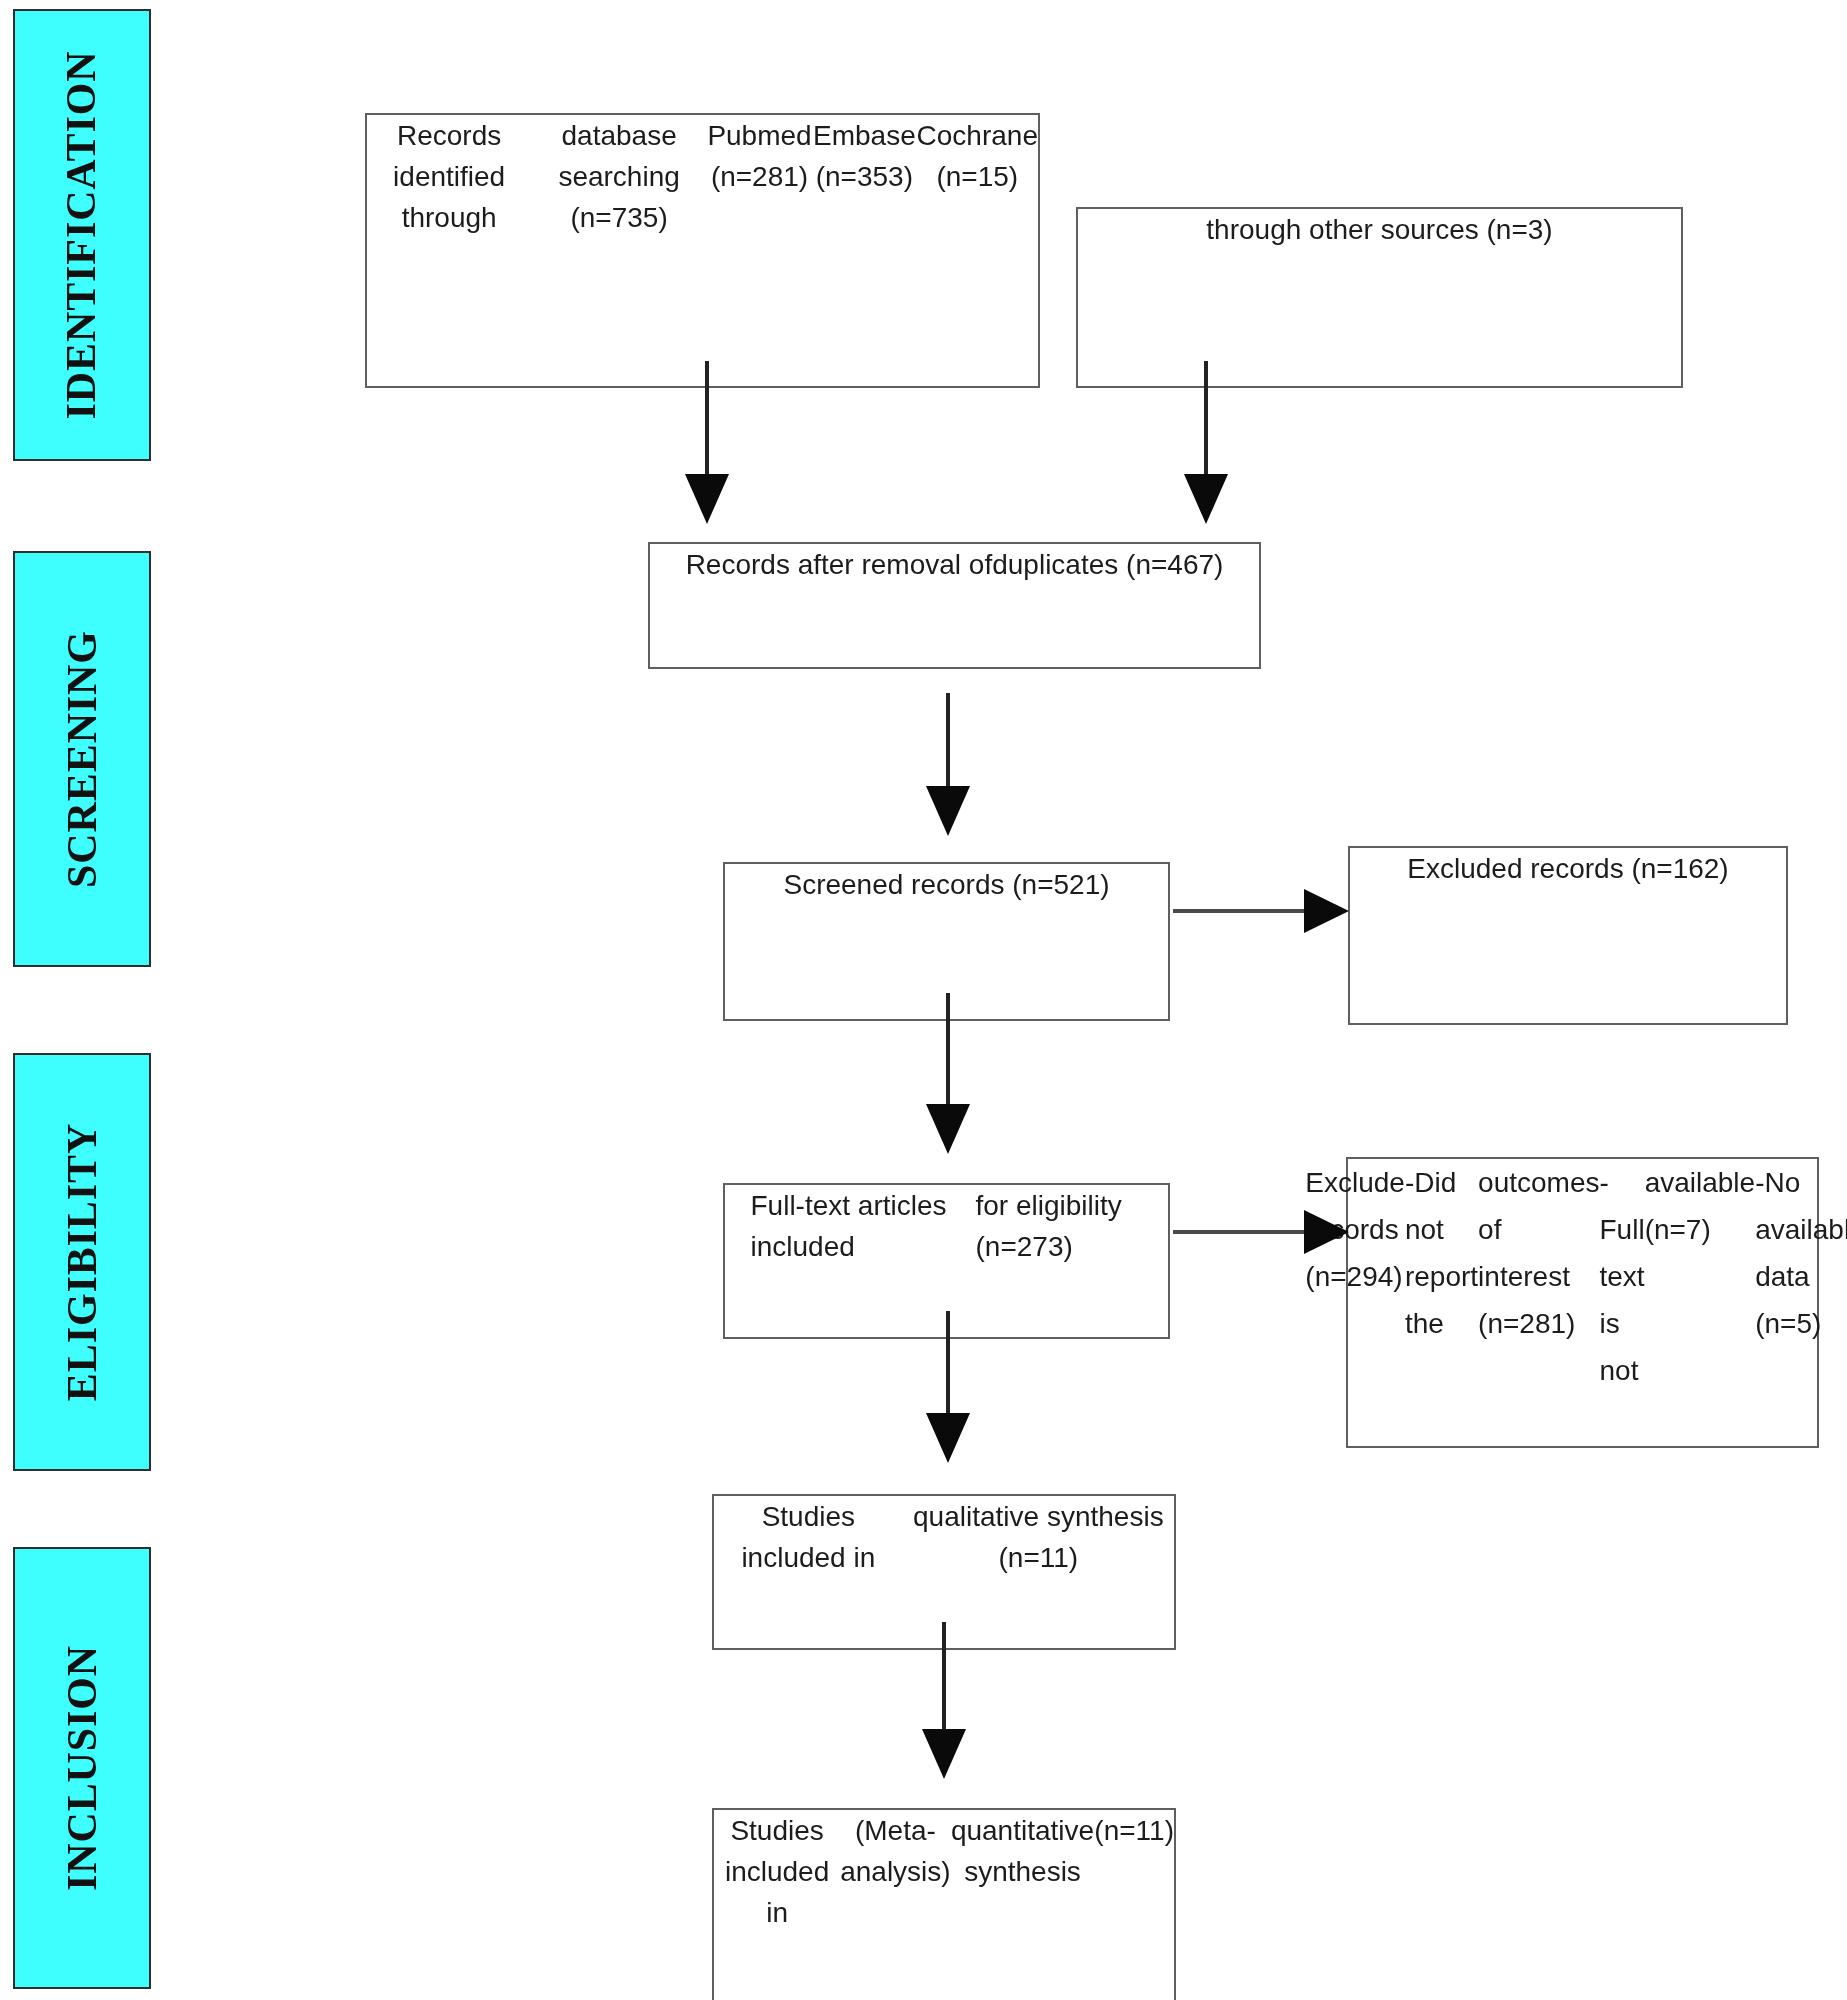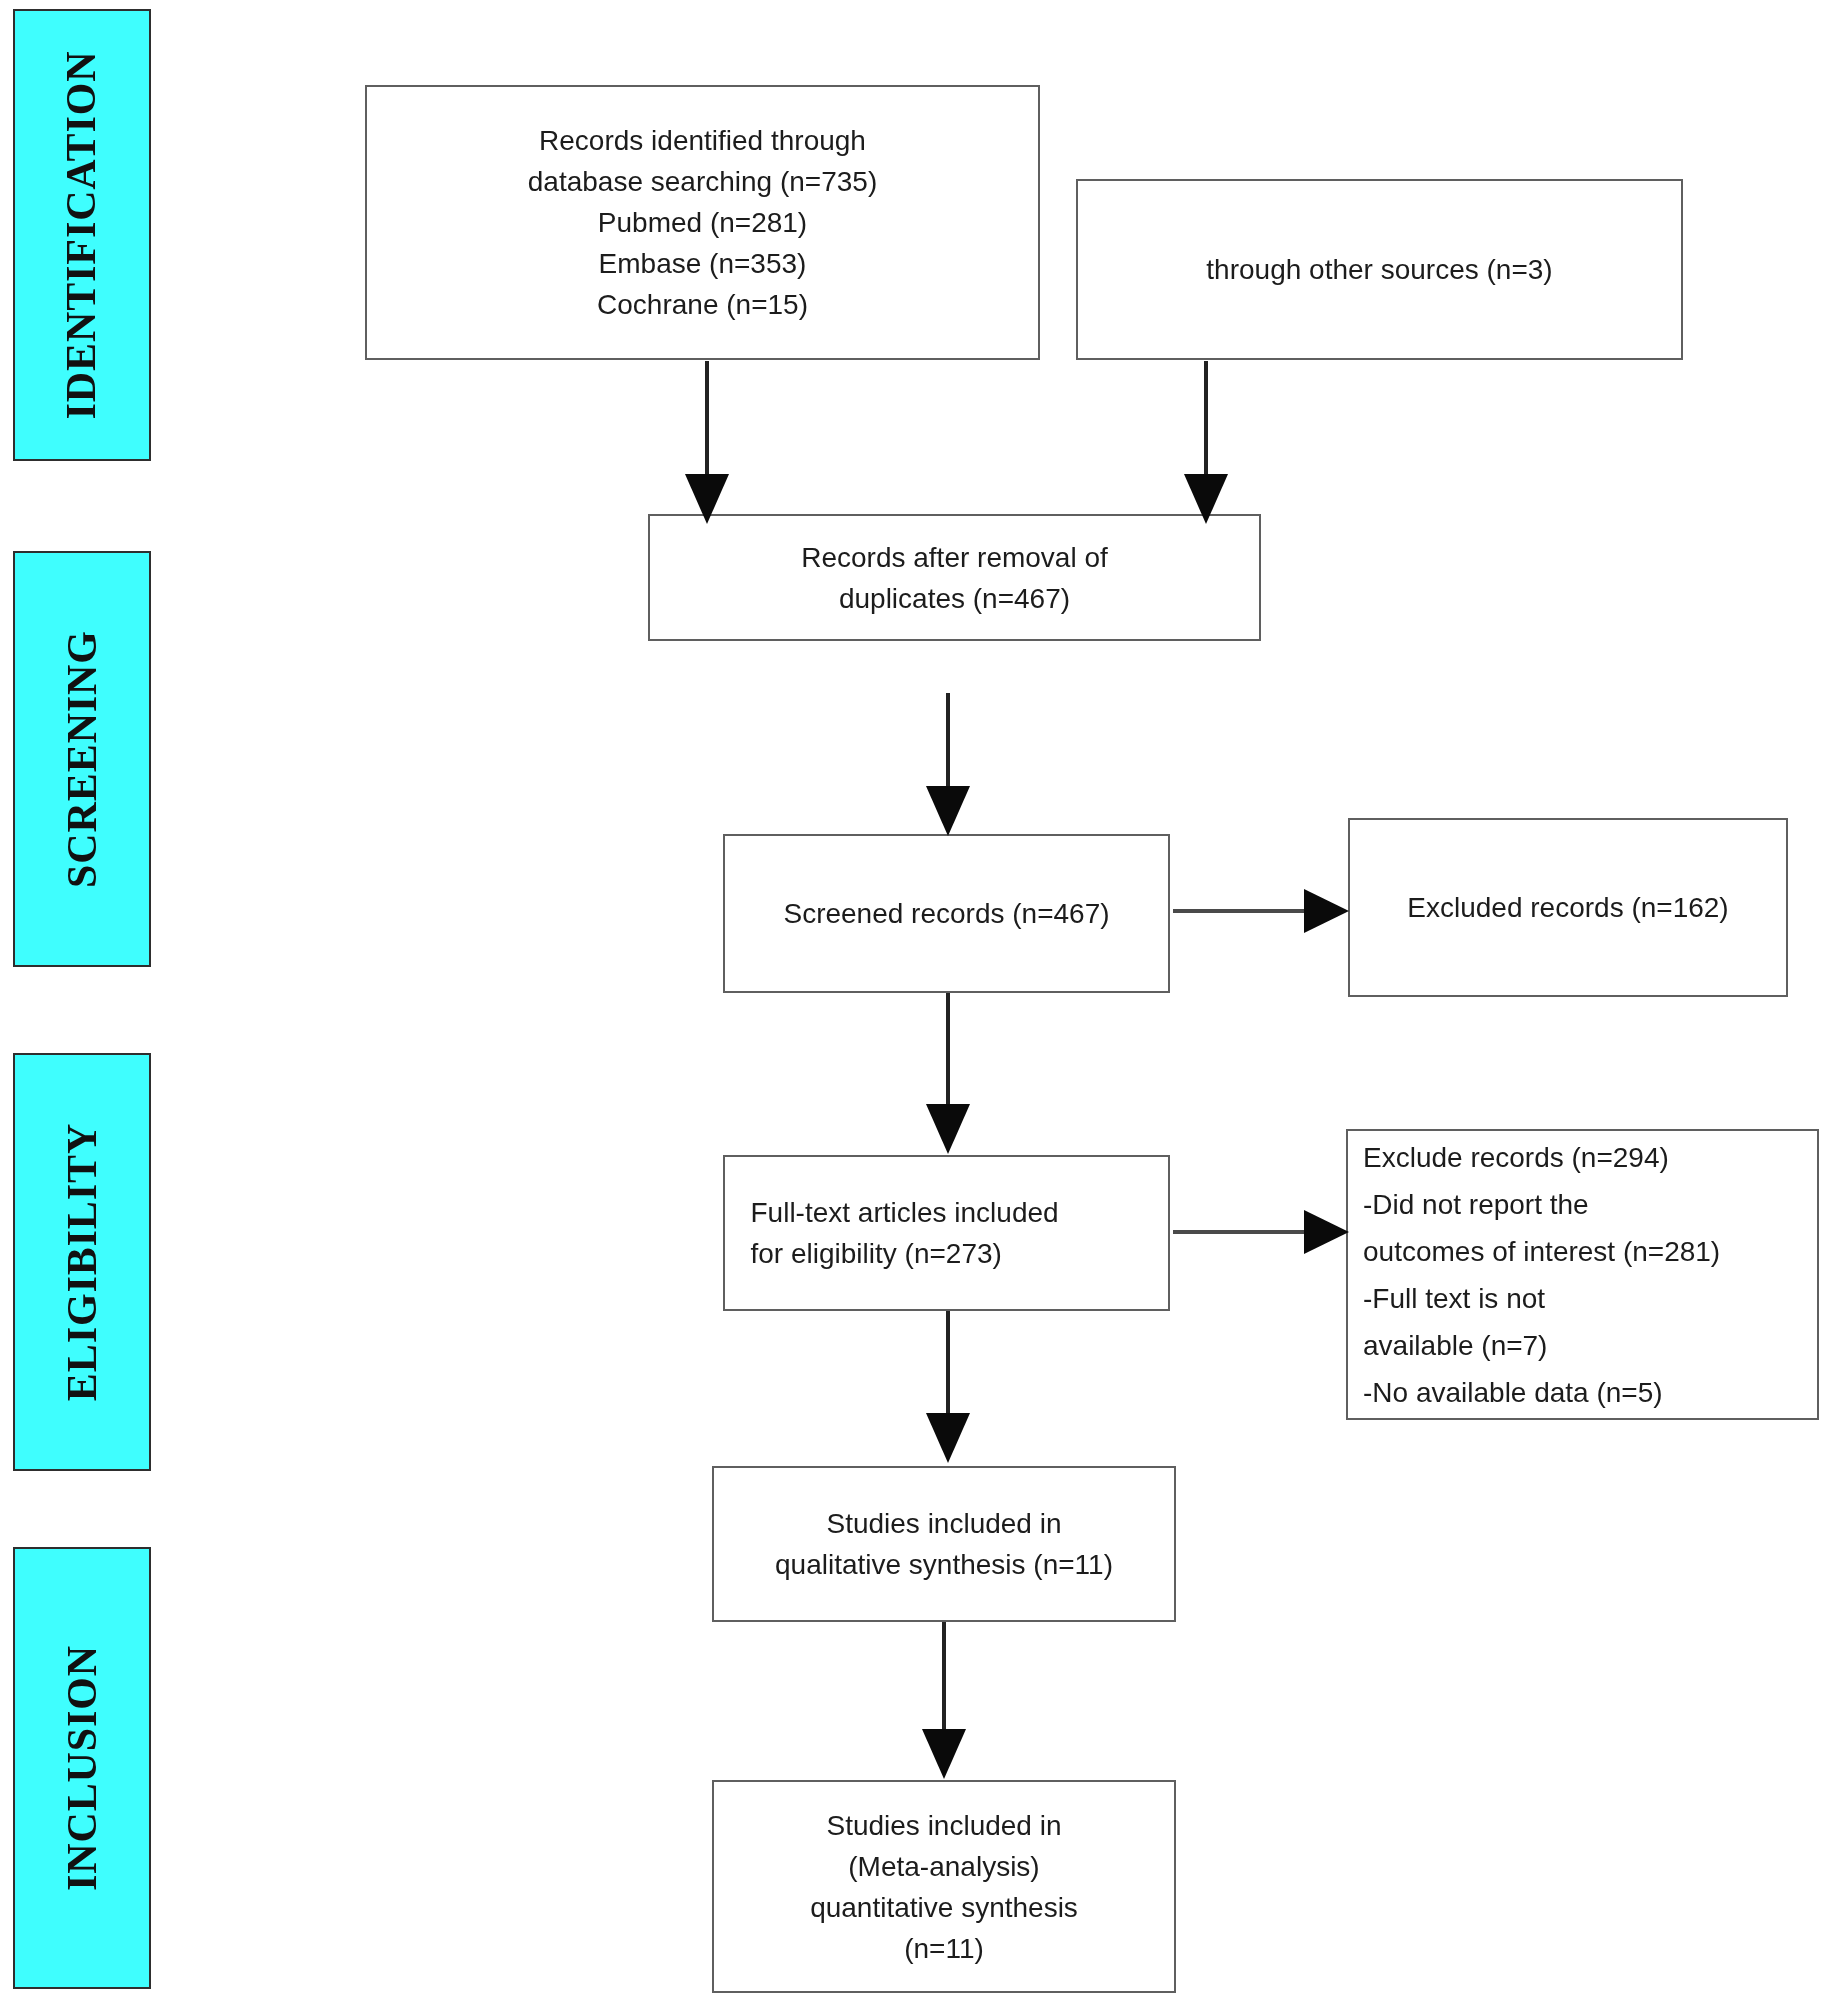--- a/index.html
+++ b/index.html
@@ -28,23 +28,24 @@
     font-size:42px;
     letter-spacing:0.9px;
     color:#111111;
   }
   
   .fbox{
     position:absolute;
     background:#ffffff;
     border:2.7px solid #5f5f5f;
     box-sizing:border-box;
-    display:flex;flex-direction:column;justify-content:center;
+    display:flex;flex-direction:row;justify-content:center;
     font-size:28px;line-height:41px;
     text-align:center;
+    margin-top:28px;
   }
   .fbox.leftalign{
     text-align:left;
     padding-left:25.5px;padding-right:9px;
   }
   .fbox.wide-lh{line-height:47px;padding-left:15px;}
   .fbox span{display:block;}
   
   .vline{position:absolute;width:3.6px;background:#222222;}
   .hline{position:absolute;height:3.6px;background:#4a4a4a;}
@@ -90,21 +91,21 @@
   <div class="fbox" style="left:1076px;top:179px;width:607px;height:181px;">
     <span>through other sources (n=3)</span>
   </div>
 
   <div class="fbox" style="left:648px;top:514px;width:613px;height:127px;">
     <span>Records after removal of</span>
     <span>duplicates (n=467)</span>
   </div>
 
   <div class="fbox" style="left:723px;top:834px;width:447px;height:159px;">
-    <span>Screened records (n=467)</span>
+    <span>Screened records (n=521)</span>
   </div>
 
   <div class="fbox" style="left:1348px;top:818px;width:440px;height:179px;">
     <span>Excluded records (n=162)</span>
   </div>
 
   <div class="fbox leftalign" style="left:723px;top:1155px;width:447px;height:156px;">
     <span>Full-text articles included</span>
     <span>for eligibility (n=273)</span>
   </div>

